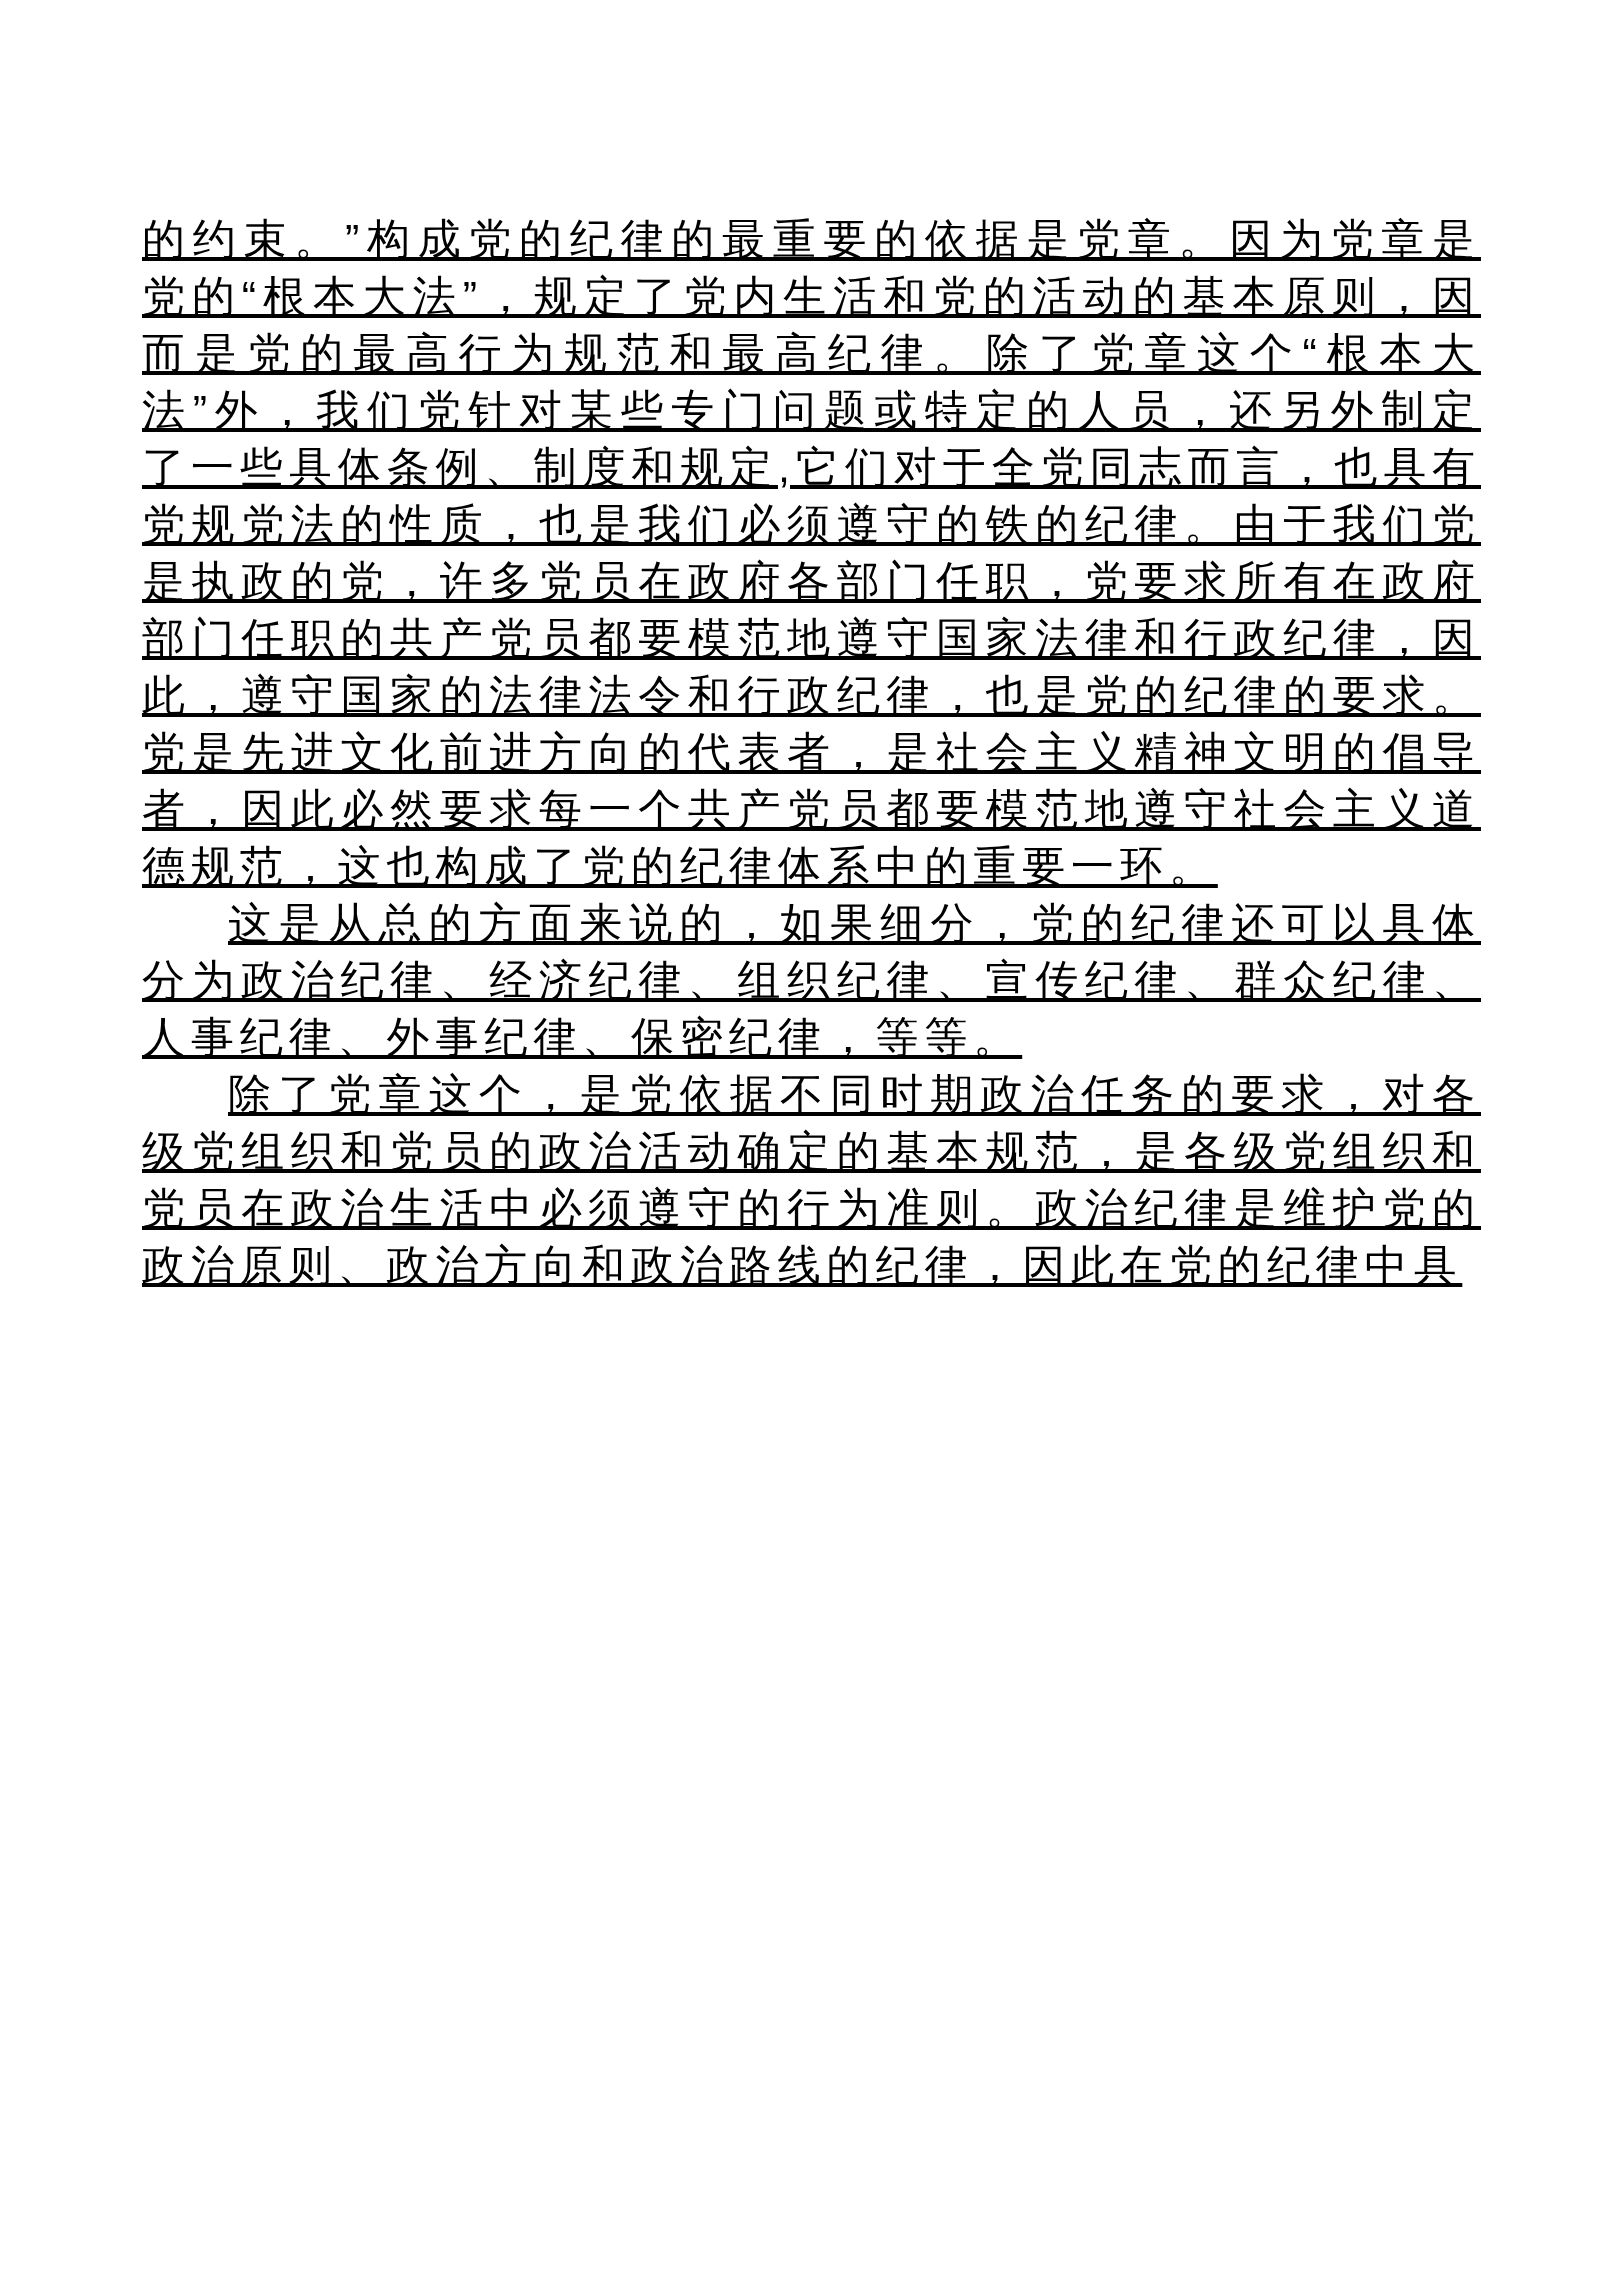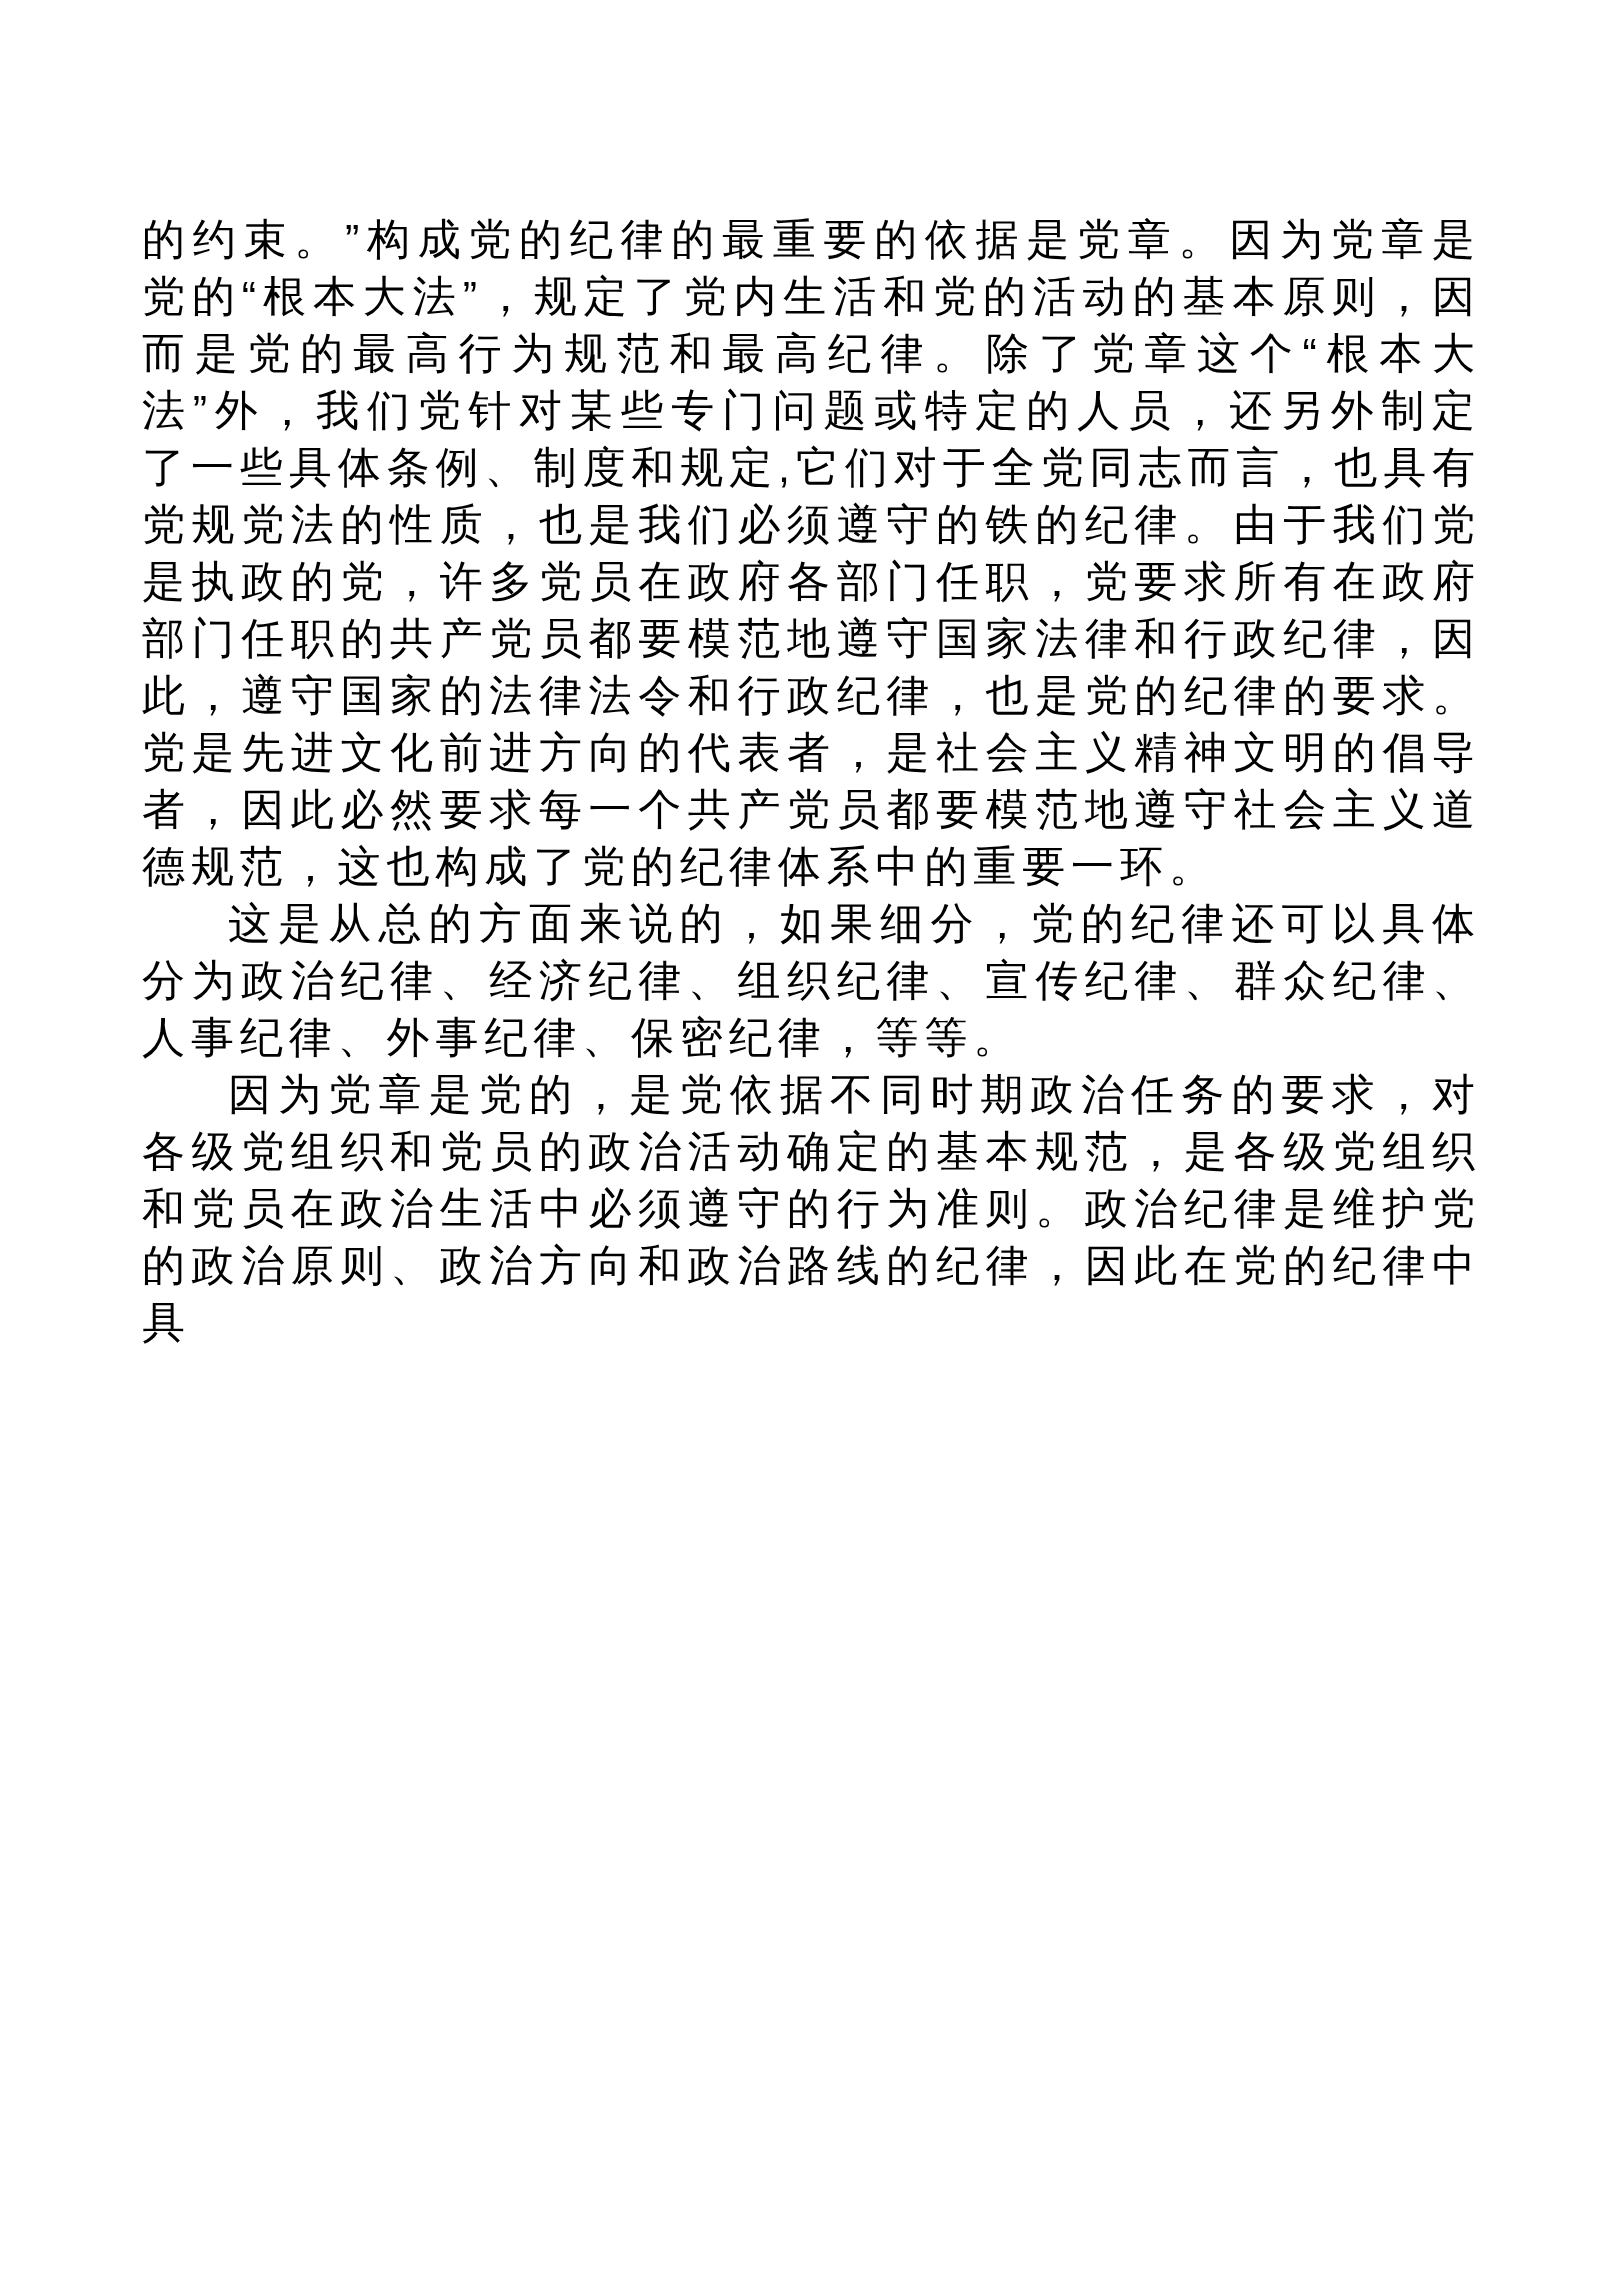--- a/index.html
+++ b/index.html
@@ -13,20 +13,21 @@
     height: 2293px;
     background: #ffffff;
     box-sizing: border-box;
     padding: 211px 140px 0 142px;
     font-family: "Liberation Sans", "DejaVu Sans", sans-serif;
     color: #000000;
     overflow: hidden;
   }
   .doc-body {
     width: 100%;
+    text-decoration: underline;
   }
   .para {
     margin: 0;
     font-size: 43px;
     line-height: 57px;
     letter-spacing: 5.9px;
     text-align: justify;
     text-justify: inter-character;
     text-indent: 2em;
     word-break: break-all;
@@ -40,16 +41,16 @@
     text-align: left;
   }
 </style>
 </head>
 <body>
 
 <div class="page">
   <div class="doc-body">
     <p class="para no-indent">的约束。”构成党的纪律的最重要的依据是党章。因为党章是党的“根本大法”，规定了党内生活和党的活动的基本原则，因而是党的最高行为规范和最高纪律。除了党章这个“根本大法”外，我们党针对某些专门问题或特定的人员，还另外制定了一些具体条例、制度和规定,它们对于全党同志而言，也具有党规党法的性质，也是我们必须遵守的铁的纪律。由于我们党是执政的党，许多党员在政府各部门任职，党要求所有在政府部门任职的共产党员都要模范地遵守国家法律和行政纪律，因此，遵守国家的法律法令和行政纪律，也是党的纪律的要求。党是先进文化前进方向的代表者，是社会主义精神文明的倡导者，因此必然要求每一个共产党员都要模范地遵守社会主义道德规范，这也构成了党的纪律体系中的重要一环。</p>
     <p class="para">这是从总的方面来说的，如果细分，党的纪律还可以具体分为政治纪律、经济纪律、组织纪律、宣传纪律、群众纪律、人事纪律、外事纪律、保密纪律，等等。</p>
-    <p class="para">因为党章是党的，是党依据不同时期政治任务的要求，对各级党组织和党员的政治活动确定的基本规范，是各级党组织和党员在政治生活中必须遵守的行为准则。政治纪律是维护党的政治原则、政治方向和政治路线的纪律，因此在党的纪律中具</p>
+    <p class="para">除了党章这个，是党依据不同时期政治任务的要求，对各级党组织和党员的政治活动确定的基本规范，是各级党组织和党员在政治生活中必须遵守的行为准则。政治纪律是维护党的政治原则、政治方向和政治路线的纪律，因此在党的纪律中具</p>
   </div>
 </div>
 
 
 </body></html>

